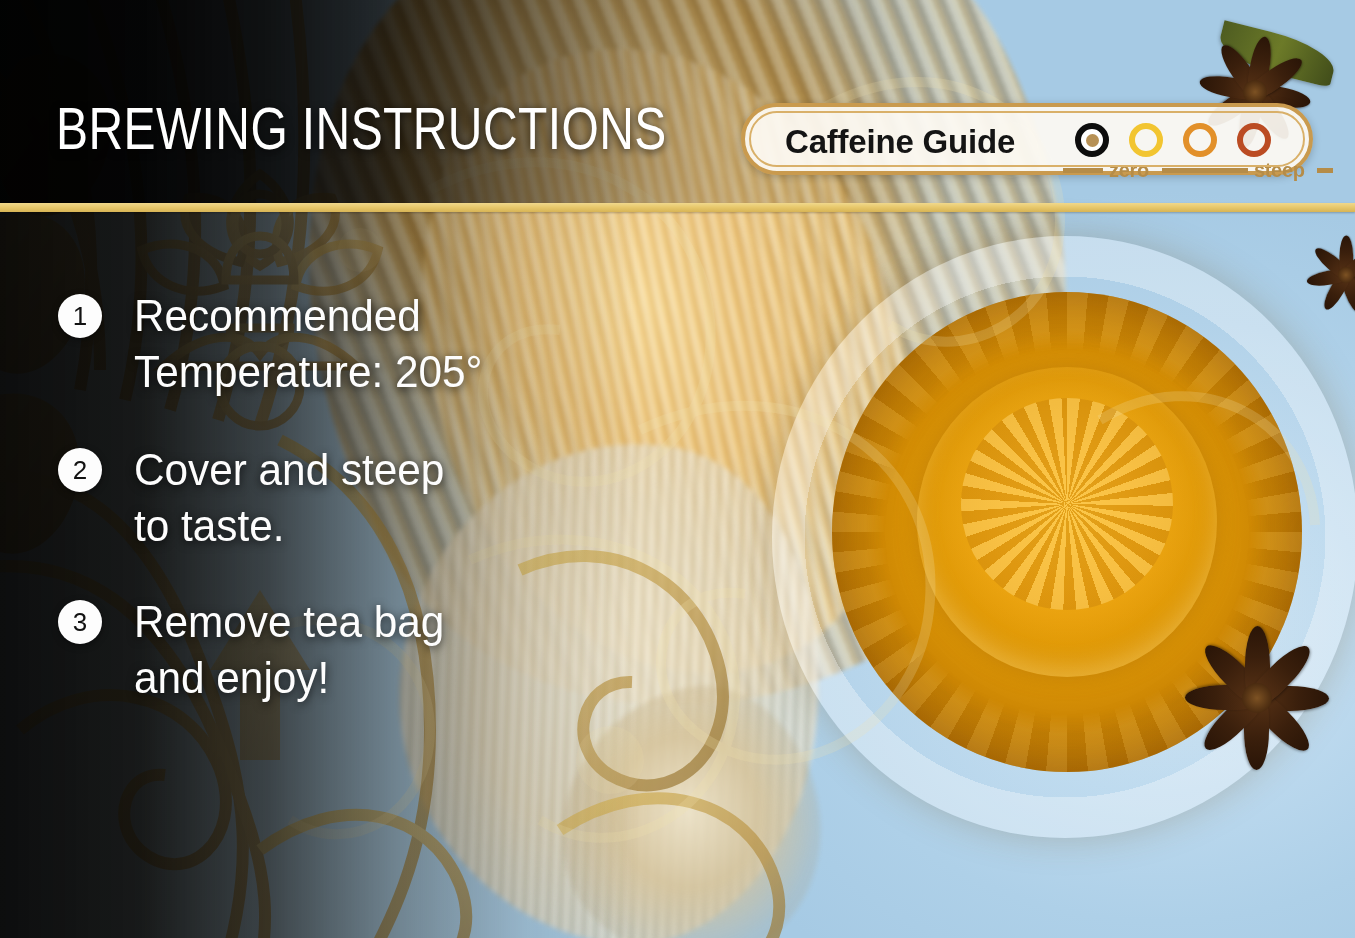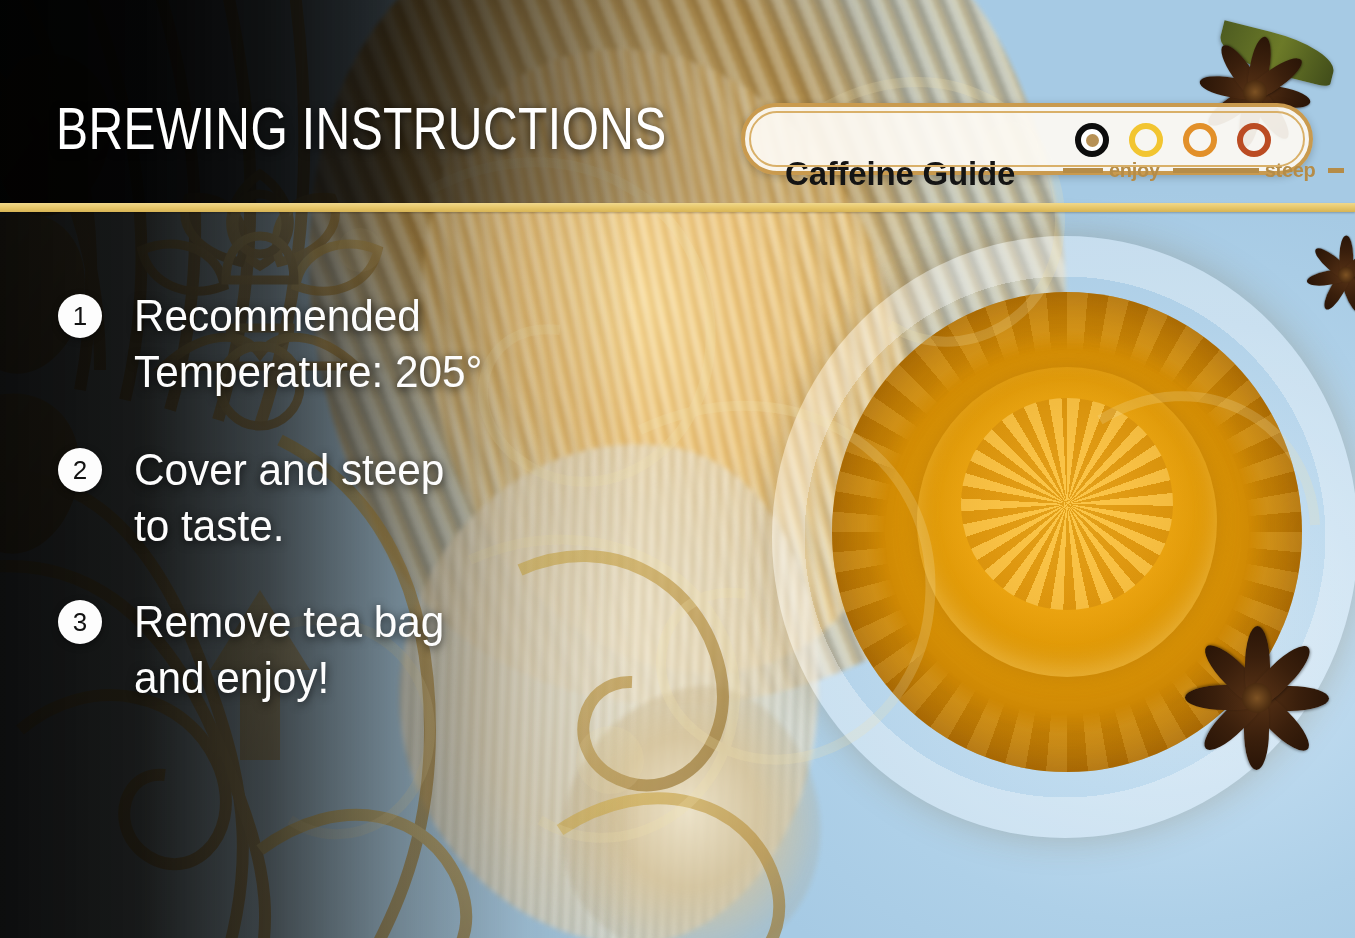--- a/index.html
+++ b/index.html
@@ -240,21 +240,20 @@
     content:""; position:absolute; inset:4px;
     border-radius:32px;
     border:2px solid #d9b069;
     pointer-events:none;
   }
   .cg-label{
     position:absolute; left:40px; top:14px;
     font-size:33px; line-height:42px; font-weight:700;
     color:#141414; white-space:nowrap;
     letter-spacing:-.2px;
-    margin-top:32px;
   }
   .dots{
     position:absolute; left:330px; top:16px;
     display:flex; align-items:center; gap:20px;
   }
   .dot{ width:34px; height:34px; border-radius:50%; box-sizing:border-box; }
   .dot.zero{
     border:6px solid #0d0d0d;
     background:#ffffff;
     position:relative;
@@ -449,21 +448,21 @@
   <div class="caffeine-pill">
     <div class="cg-label">Caffeine Guide</div>
     <div class="dots">
       <span class="dot zero"></span>
       <span class="dot lvl1"></span>
       <span class="dot lvl2"></span>
       <span class="dot lvl3"></span>
     </div>
     <div class="scale">
       <span class="rule a"></span>
-      <span class="sc-text">enjoy</span>
+      <span class="sc-text">zero</span>
       <span class="rule b"></span>
       <span class="sc-text">steep</span>
       <span class="rule c"></span>
     </div>
   </div>
 
   <div class="divider"></div>
 
   <div class="steps">
     <div class="step s1">

